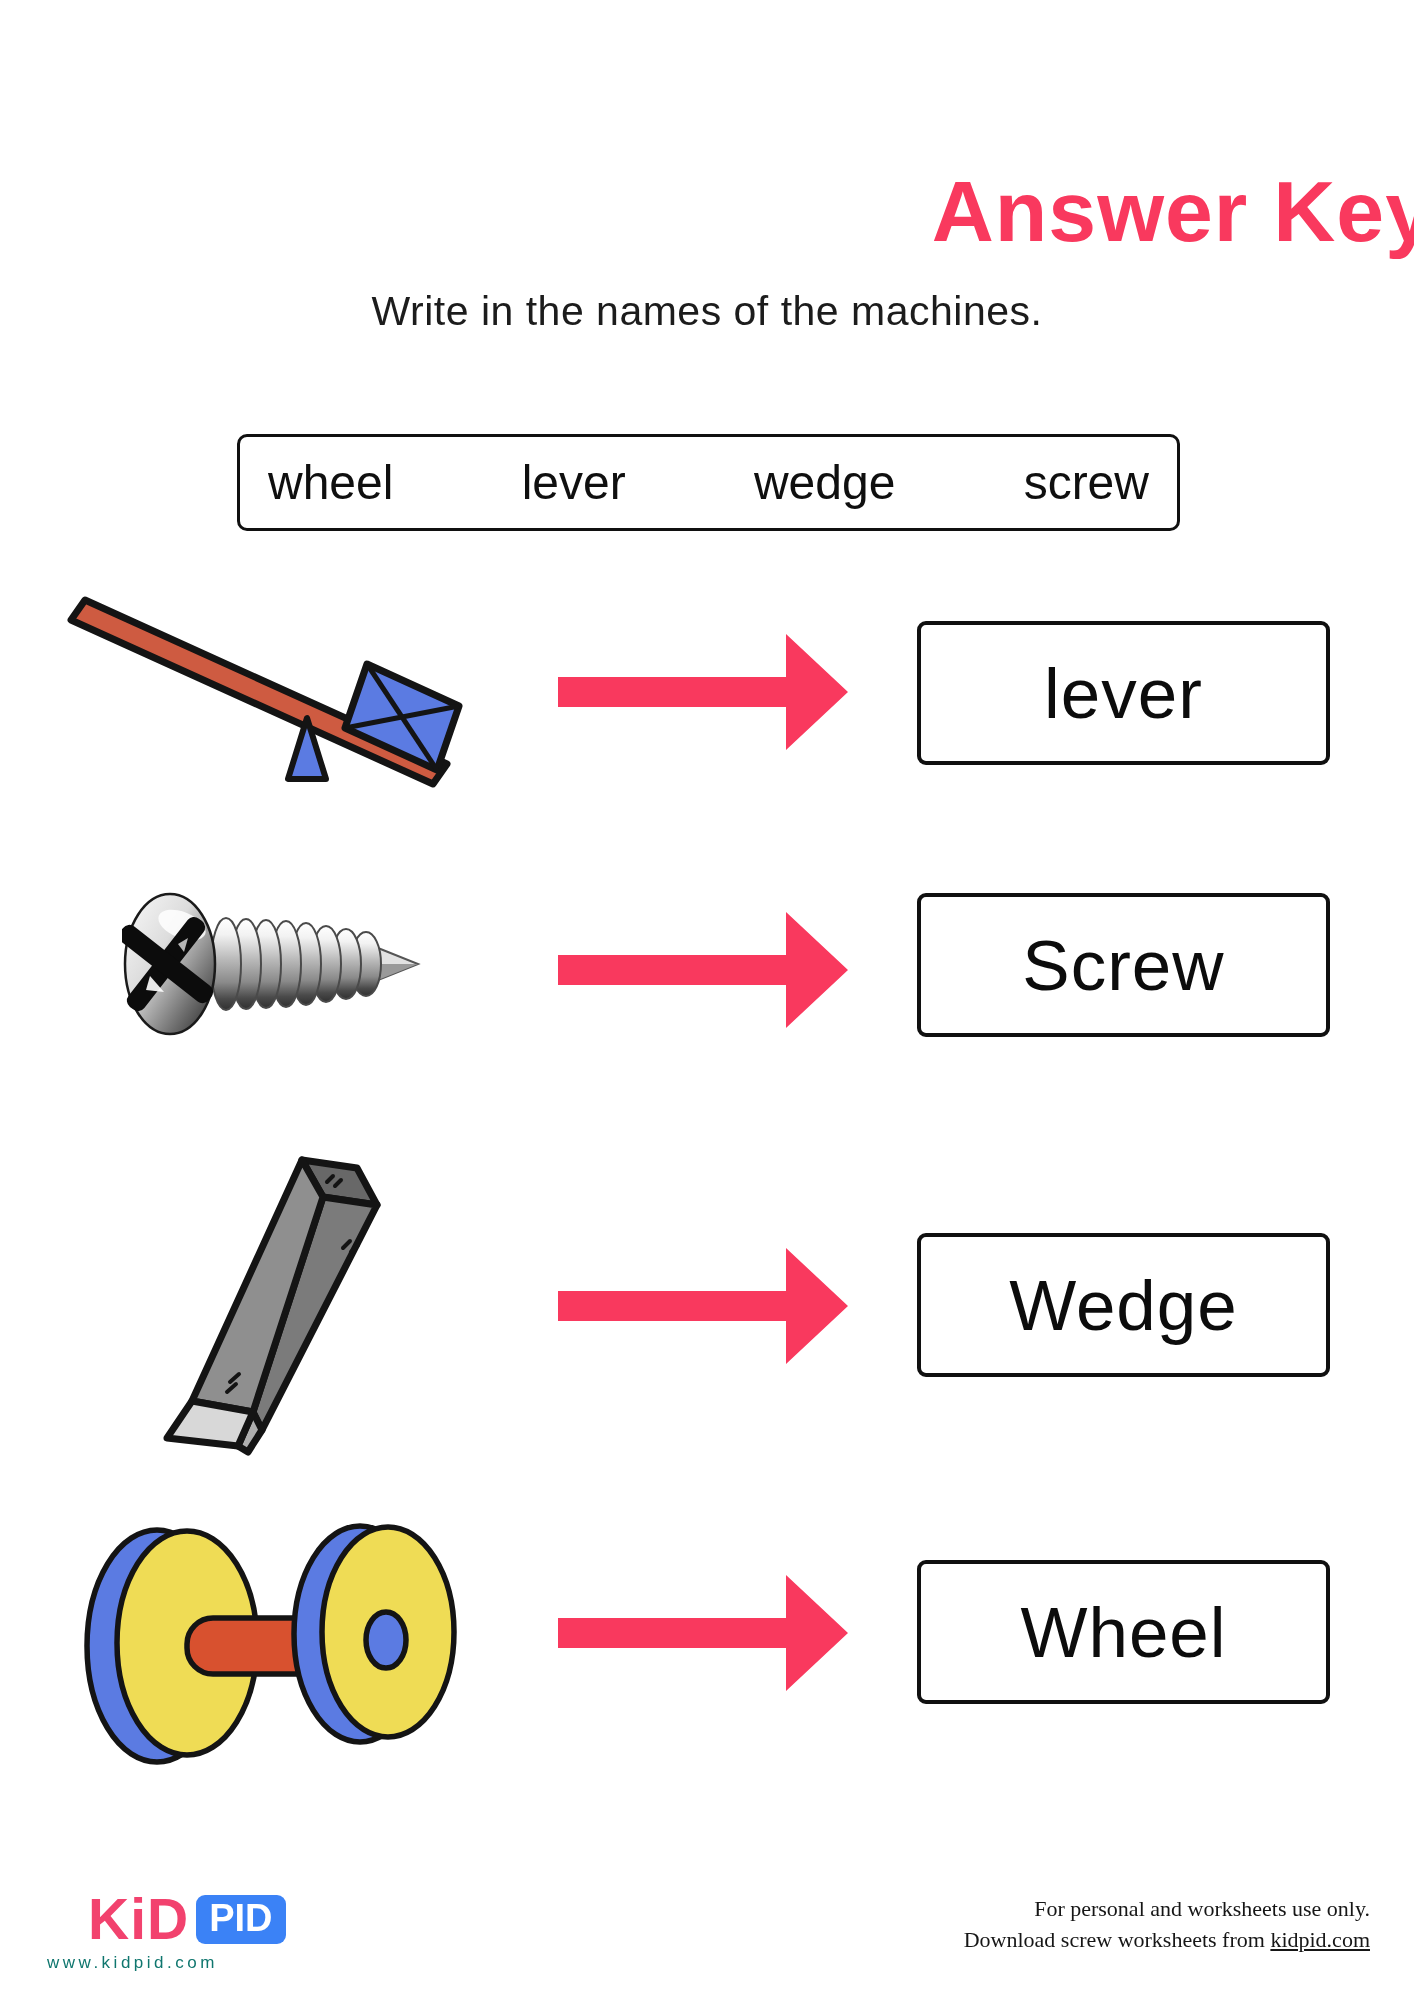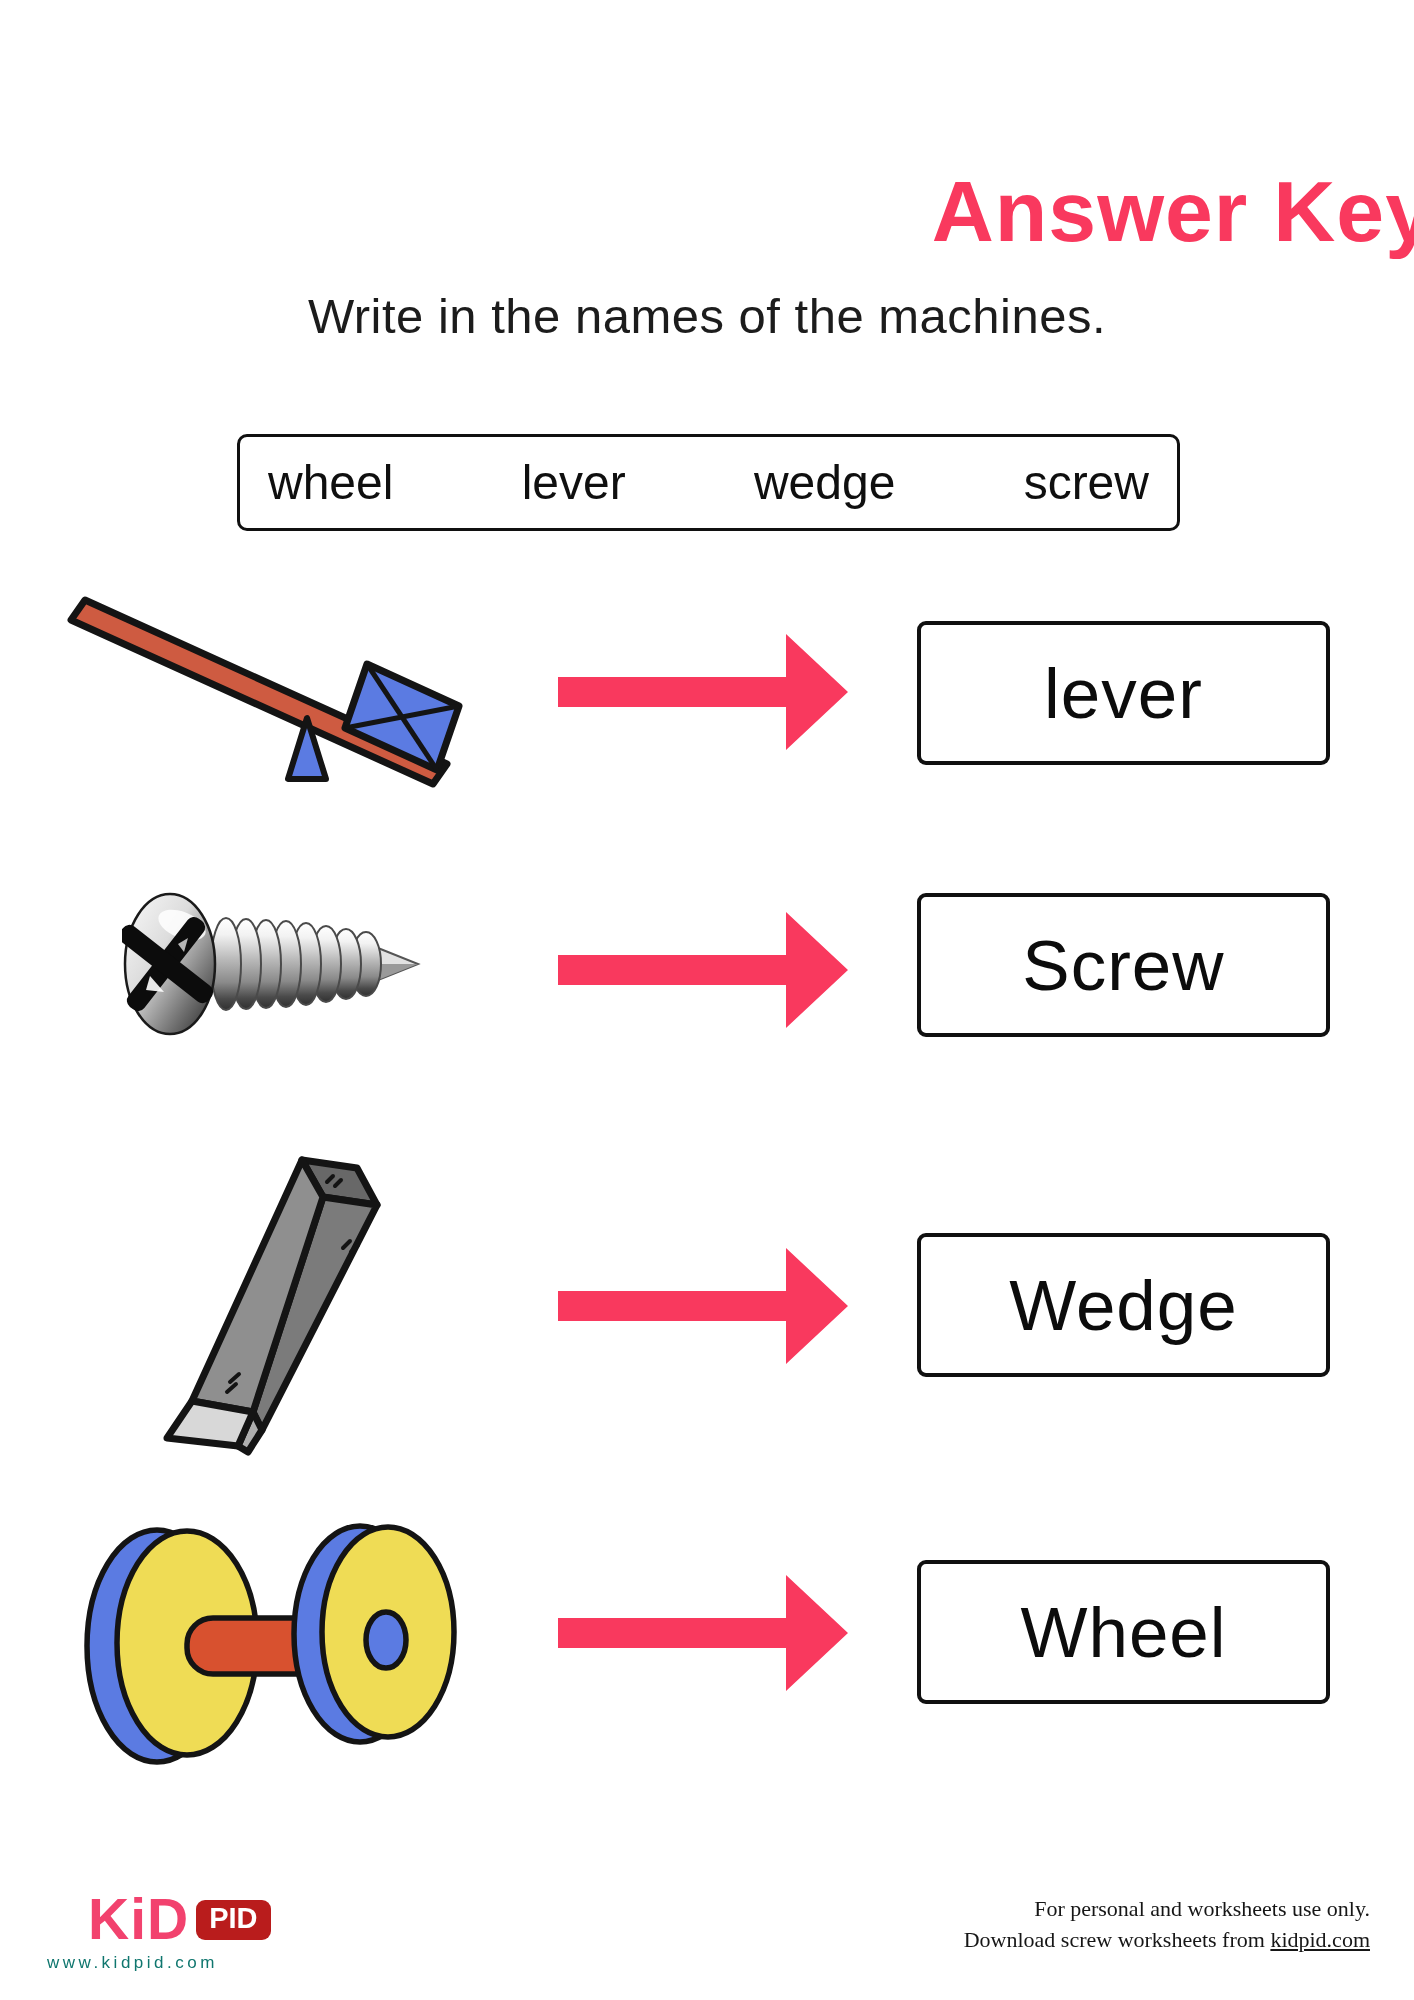--- a/index.html
+++ b/index.html
@@ -1,40 +1,40 @@
 <!DOCTYPE html>
 <html><head>
 <meta charset="utf-8">
 <style>
   html,body{margin:0;padding:0;background:#fff;}
   .page{position:relative;width:1414px;height:2000px;background:#ffffff;overflow:hidden;
         font-family:"Liberation Sans",sans-serif;color:#111;}
   .title{position:absolute;top:168px;left:0;width:100%;text-align:right;
          font-size:86px;font-weight:800;color:#F9395E;letter-spacing:1px;line-height:1;padding-left:20px;}
   .subtitle{position:absolute;top:288px;left:0;width:100%;text-align:center;
-            font-size:49px;font-weight:400;color:#1c1c1c;letter-spacing:0.5px;}
+            font-size:41px;font-weight:400;color:#1c1c1c;letter-spacing:0.5px;}
   .word-bank{position:absolute;left:237px;top:434px;width:943px;height:97px;
              border:3px solid #101010;border-radius:10px;box-sizing:border-box;
              display:flex;align-items:center;justify-content:space-between;
              padding:0 28px;font-size:48px;font-weight:400;color:#0f0f0f;}
   .answer-box{position:absolute;left:917px;width:413px;height:144px;
               border:4px solid #101010;border-radius:9px;box-sizing:border-box;
               display:flex;align-items:center;justify-content:center;
               font-size:71px;font-weight:400;color:#0c0c0c;letter-spacing:1px;}
   .abox-1{top:621px;} .abox-2{top:893px;} .abox-3{top:1233px;} .abox-4{top:1560px;}
   .arrow{position:absolute;left:558px;width:292px;height:120px;}
   .arrow-1{top:632px;} .arrow-2{top:910px;} .arrow-3{top:1246px;} .arrow-4{top:1573px;}
   .illus{position:absolute;}
   .illus-lever{left:55px;top:588px;width:410px;height:240px;}
   .illus-screw{left:122px;top:880px;width:310px;height:170px;}
   .illus-wedge{left:130px;top:1128px;width:260px;height:335px;}
   .illus-wheel{left:75px;top:1494px;width:385px;height:305px;}
   .logo-row{position:absolute;left:44px;top:1891px;display:flex;align-items:center;gap:7px;margin-left:44px;}
   .logo-kid{font-size:57px;font-weight:800;color:#F2426E;letter-spacing:1px;line-height:1;}
-  .logo-pid{font-size:29px;font-weight:800;color:#ffffff;background:#b91c1c;
+  .logo-pid{font-size:38px;font-weight:800;color:#ffffff;background:#3b82f6;
             border-radius:9px;padding:4px 13px 7px;line-height:1;}
   .website{position:absolute;left:47px;top:1953px;font-size:17px;letter-spacing:3.5px;color:#0f766e;}
   .license{position:absolute;right:44px;top:1894px;text-align:right;
            font-family:"Liberation Serif",serif;font-size:22px;color:#161616;line-height:1.4;}
   .license a,.license .lnk{color:#161616;text-decoration:underline;cursor:pointer;}
 </style>
 </head>
 <body>
 
 <div class="page">

